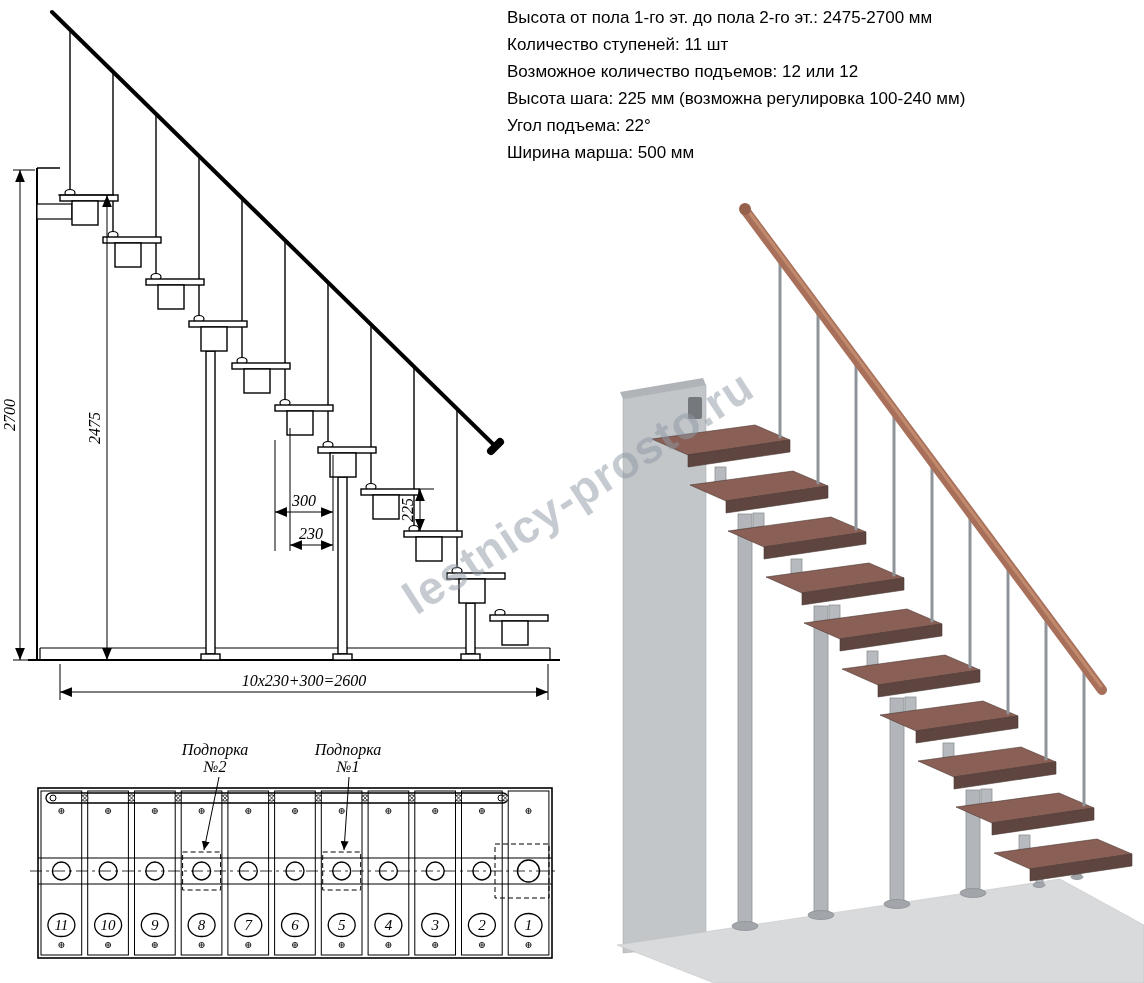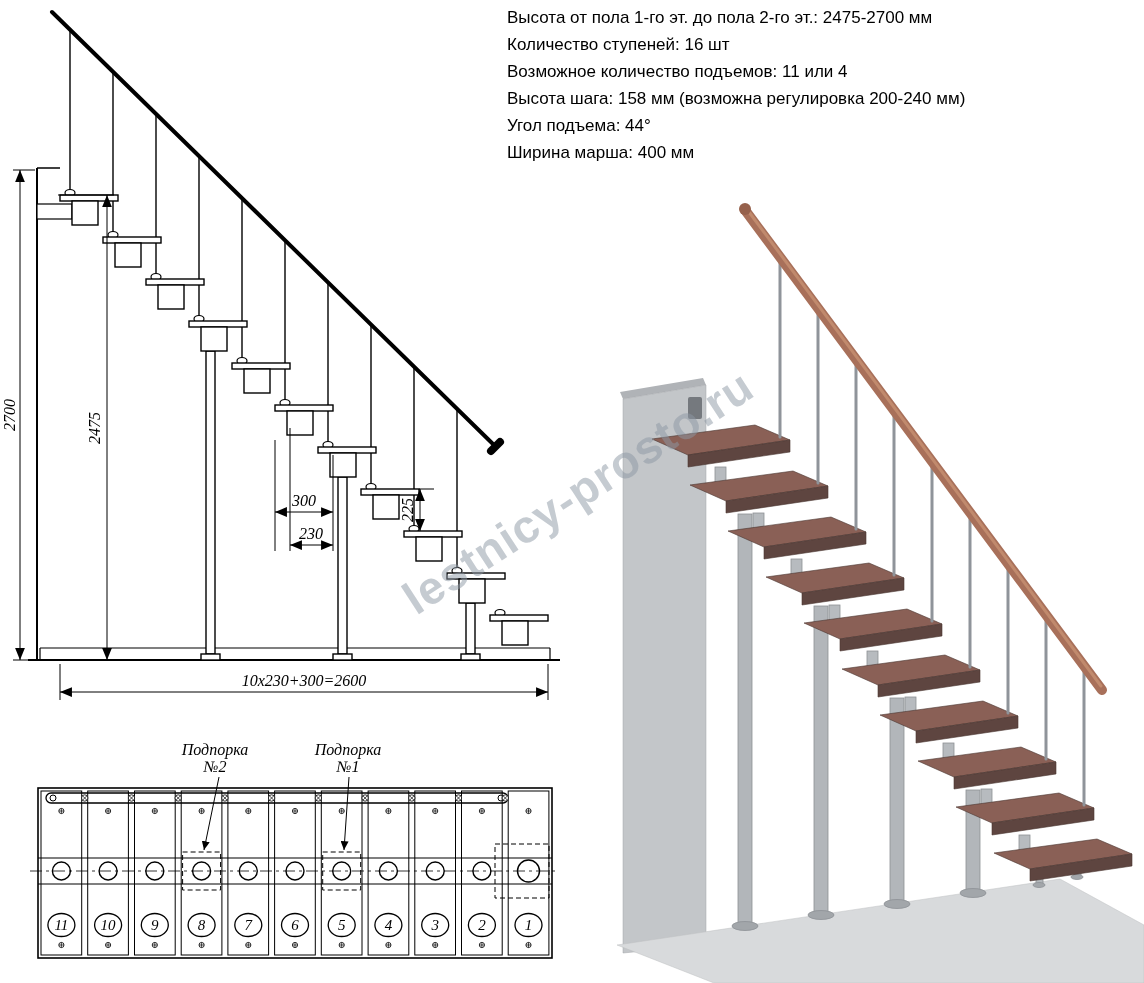--- a/index.html
+++ b/index.html
@@ -21,25 +21,25 @@
     letter-spacing:1px;color:#8d98a4;opacity:0.5;white-space:nowrap;
     pointer-events:none;z-index:10;}
 </style>
 </head>
 <body>
 
 <div class="canvas">
 
   <div class="specs">
     <div>Высота от пола 1-го эт. до пола 2-го эт.: 2475-2700 мм</div>
-    <div>Количество ступеней: 16 шт</div>
-    <div>Возможное количество подъемов: 11 или 4</div>
-    <div>Высота шага: 158 мм (возможна регулировка 200-240 мм)</div>
-    <div>Угол подъема: 44°</div>
-    <div>Ширина марша: 400 мм</div>
+    <div>Количество ступеней: 11 шт</div>
+    <div>Возможное количество подъемов: 12 или 12</div>
+    <div>Высота шага: 225 мм (возможна регулировка 100-240 мм)</div>
+    <div>Угол подъема: 22°</div>
+    <div>Ширина марша: 500 мм</div>
   </div>
 
   <svg class="side-view" width="580" height="740" viewBox="0 0 580 740">
     <defs>
       <marker id="dimarrow" viewBox="0 0 12 10" refX="11.5" refY="5" markerWidth="13" markerHeight="11" orient="auto-start-reverse">
         <path d="M0.5,0.5 L11.5,5 L0.5,9.5 Z" fill="#000"></path>
       </marker>
       <g id="sv-step">
         <ellipse cx="10" cy="-2" rx="5" ry="3.5" fill="#fff" stroke="#000" stroke-width="1.2"></ellipse>
         <rect x="0" y="0" width="58" height="6" fill="#fff" stroke="#000" stroke-width="1.4"></rect>

